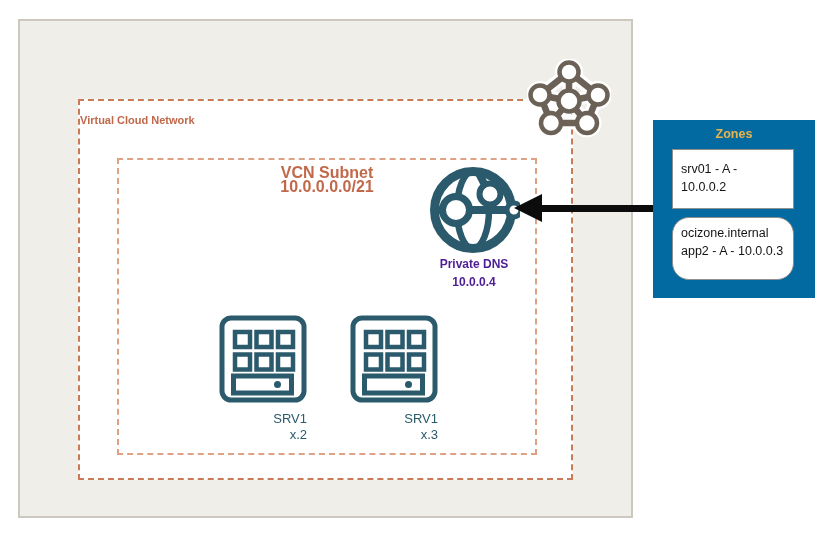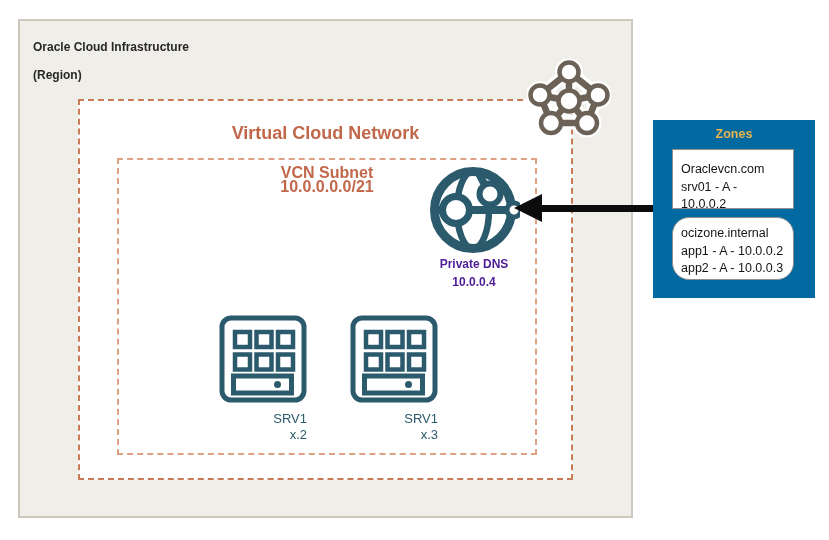--- a/index.html
+++ b/index.html
@@ -35,23 +35,22 @@
   .vcn-box {
     position: absolute;
     left: 58px; top: 78px;
     width: 495px; height: 381px;
     border: 2px dashed #c97a56;
     background: #ffffff;
     box-sizing: border-box;
   }
   .vcn-title {
     position: absolute;
-    left: 0; top: 22px; width: 100%;
-    text-align: center;
-    font-size: 18px;
+    left: 0; top: 13px; width: 100%;
+    font-size: 11px;
     font-weight: bold;
     color: #c2684a;
   }
 
   
   .subnet-box {
     position: absolute;
     left: 37px; top: 57px;
     width: 420px; height: 297px;
     border: 2px dashed #dfa183;
@@ -156,24 +155,20 @@
     border-right: 28px solid #0c0c0c;
     z-index: 6;
   }
 </style>
 </head>
 <body>
 
 <div class="canvas">
 
   <div class="region-box">
-    <div class="region-title">
-      <div>Oracle Cloud Infrastructure</div>
-      <div>(Region)</div>
-    </div>
 
     <div class="vcn-box">
       <div class="vcn-title">Virtual Cloud Network</div>
 
       <div class="subnet-box">
         <div class="subnet-title">
           <div>VCN Subnet</div>
           <div>10.0.0.0.0/21</div>
         </div>
 
@@ -260,27 +255,25 @@
         <circle cx="60" cy="64" r="10" stroke-width="4.5"></circle>
         <circle cx="42" cy="42" r="10.5" stroke-width="4.5"></circle>
       </g>
     </svg>
   </div>
 
   <div class="zones-panel">
     <div class="zones-title">Zones</div>
 
     <div class="zone-card card1">
-      <div>Oraclevcn.com</div>
       <div>srv01 - A - 10.0.0.2</div>
     </div>
 
     <div class="zone-card card2">
       <div>ocizone.internal</div>
-      <div>app1 - A - 10.0.0.2</div>
       <div>app2 - A - 10.0.0.3</div>
     </div>
   </div>
 
   <div class="arrow-shaft"></div>
   <div class="arrow-head"></div>
 
 </div>
 
 </body></html>

